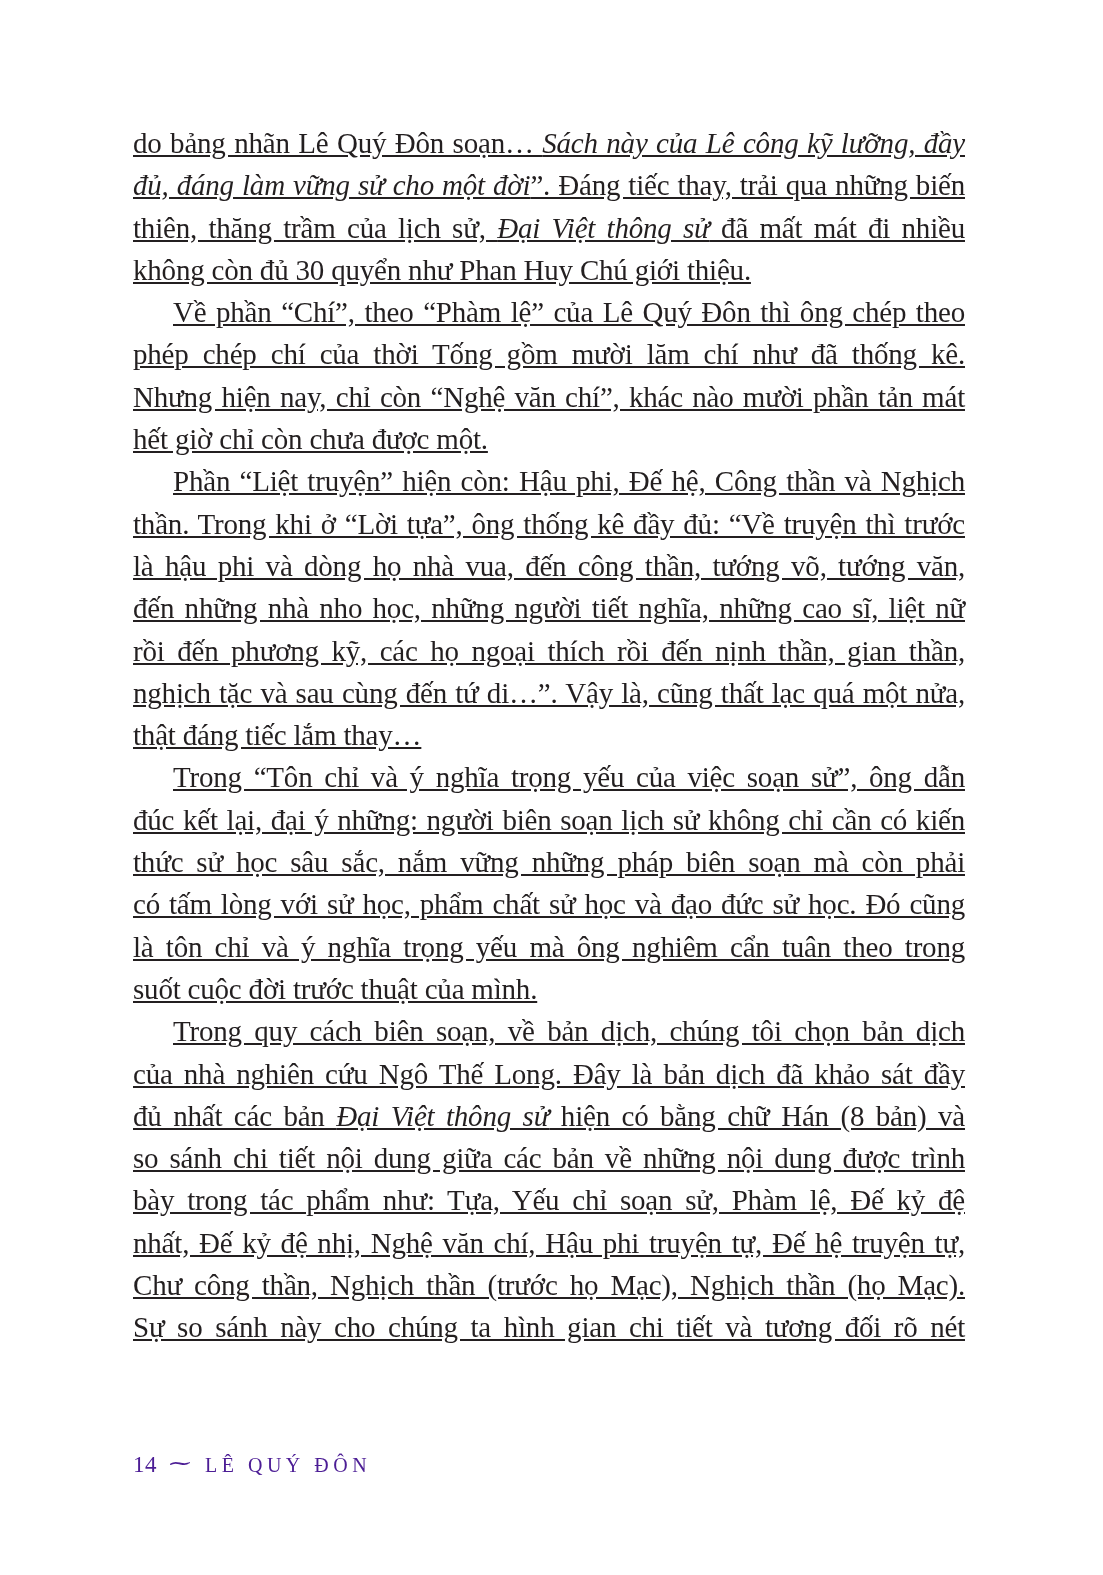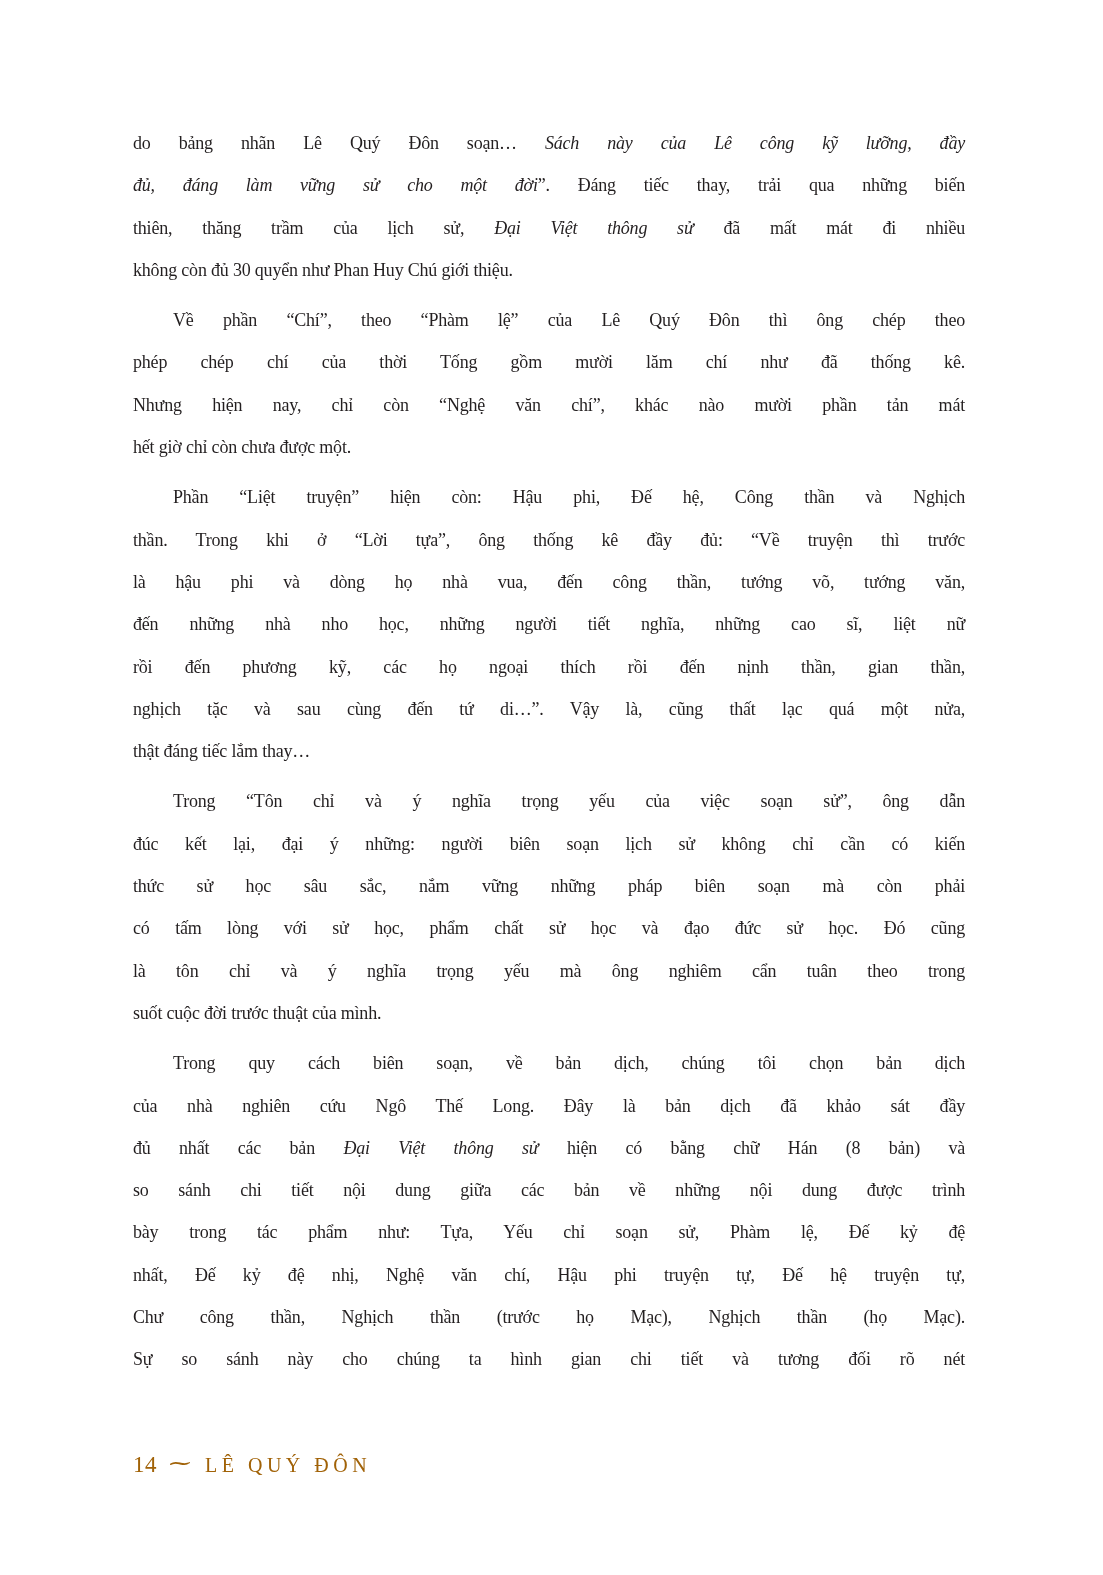--- a/index.html
+++ b/index.html
@@ -18,47 +18,48 @@
     .page {
       position: absolute;
       left: 133px;
       top: 122px;
       width: 832px;
     }
     .line {
       display: block;
       height: 42.3px;
       line-height: 42.3px;
-      font-size: 18px;
+      font-size: 29px;
       white-space: nowrap;
       text-align: justify;
       text-align-last: justify;
       letter-spacing: -0.2px;
+      text-decoration: underline;
     }
     .line.last {
       text-align-last: left;
     }
     .line.indent {
       padding-left: 40px;
     }
     .para {
       margin-bottom: 0;
     }
     .para + .para {
-      margin-top: 8px;
+      margin-top: 0;
     }
     i {
       font-style: italic;
     }
     .footer {
       position: absolute;
       left: 133px;
       top: 1452px;
       font-size: 23px;
-      color: #a16207;
+      color: #4c1d95;
       white-space: nowrap;
     }
     .footer .page-num {
       letter-spacing: 0.5px;
     }
     .footer .swash {
       display: inline-block;
       margin: 0 14px 0 12px;
       font-size: 22px;
       transform: translateY(-2px);

